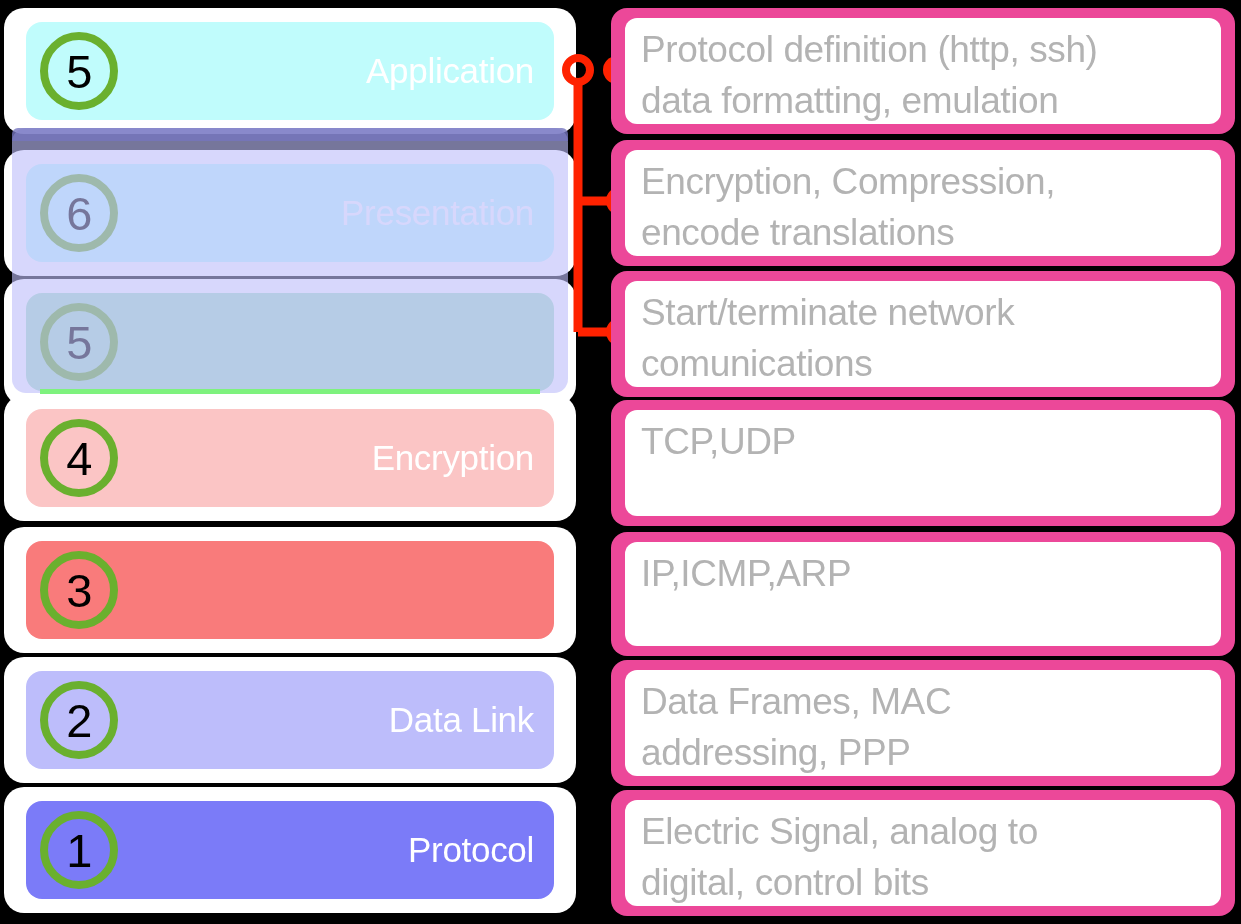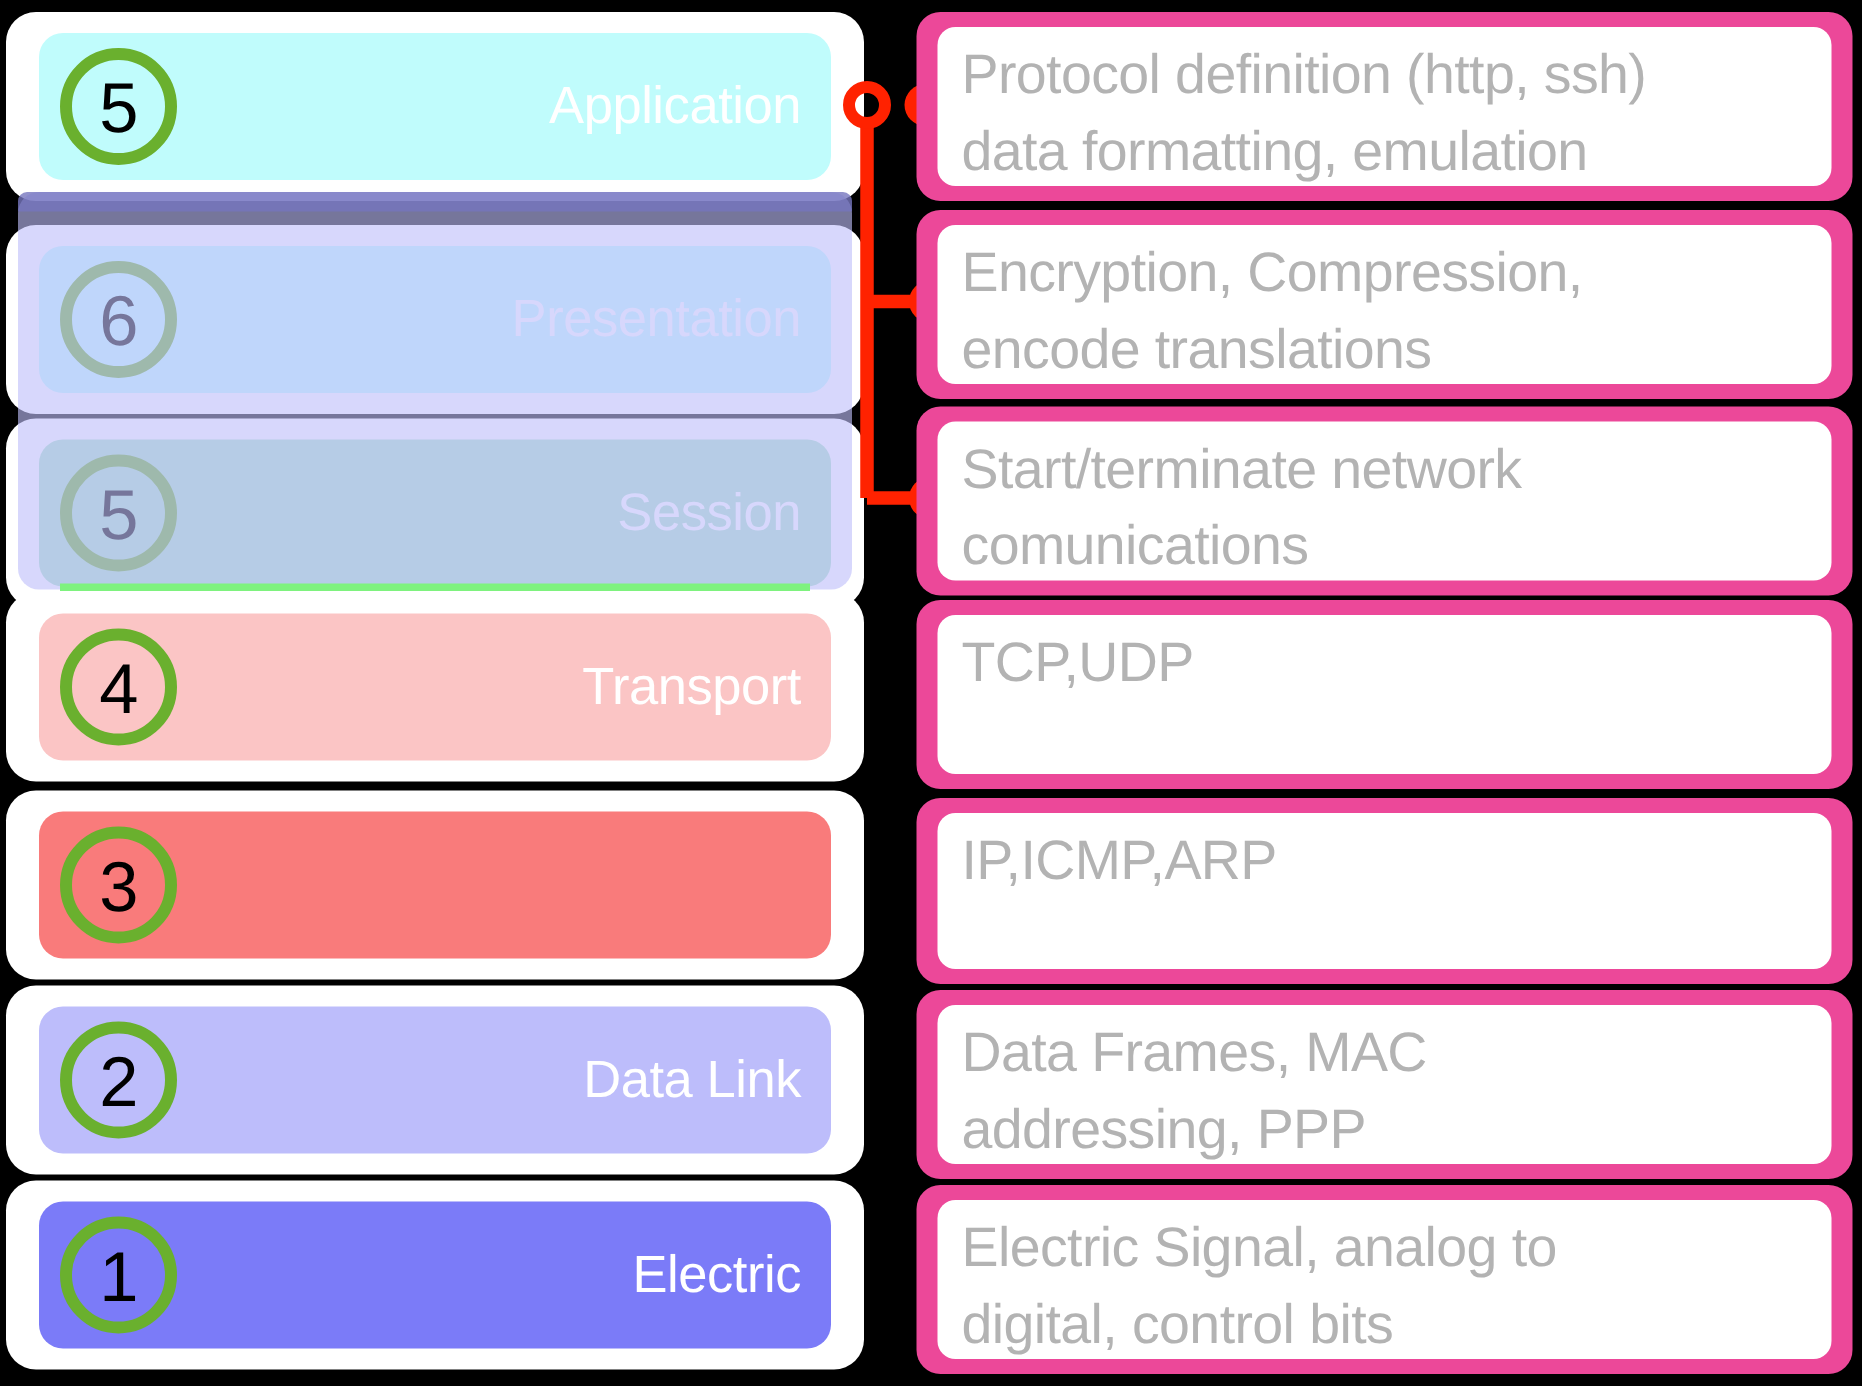--- a/index.html
+++ b/index.html
@@ -167,29 +167,28 @@
             <span class="layer-num-text" style="color: rgb(0, 0, 0);">6</span>
           </div>
           <div class="layer-label" style="color: rgb(255, 255, 255); margin-left: 23px;">Presentation</div>
         </div>
       </div>
       <div class="layer-card" style="top: 279px; height: 126px;">
         <div class="layer-bar" style="background: rgb(169, 227, 196);">
           <div class="layer-num-circle" style="border-color: rgb(106, 176, 46);">
             <span class="layer-num-text" style="color: rgb(0, 0, 0);">5</span>
           </div>
-          <div class="layer-label" style="color: rgb(255, 255, 255);">Session</div>
         </div>
       </div>
       <div class="layer-card" style="top: 395px; height: 126px;">
         <div class="layer-bar" style="background: rgb(251, 197, 197);">
           <div class="layer-num-circle" style="border-color: rgb(106, 176, 46);">
             <span class="layer-num-text" style="color: rgb(0, 0, 0);">4</span>
           </div>
-          <div class="layer-label" style="color: rgb(255, 255, 255);">Transport</div>
+          <div class="layer-label" style="color: rgb(255, 255, 255);">Encryption</div>
         </div>
       </div>
       <div class="layer-card" style="top: 527px; height: 126px;">
         <div class="layer-bar" style="background: rgb(249, 123, 123);">
           <div class="layer-num-circle" style="border-color: rgb(106, 176, 46);">
             <span class="layer-num-text" style="color: rgb(0, 0, 0);">3</span>
           </div>
         </div>
       </div>
       <div class="layer-card" style="top: 657px; height: 126px;">
@@ -198,21 +197,21 @@
             <span class="layer-num-text" style="color: rgb(0, 0, 0);">2</span>
           </div>
           <div class="layer-label" style="color: rgb(255, 255, 255);">Data Link</div>
         </div>
       </div>
       <div class="layer-card" style="top: 787px; height: 126px;">
         <div class="layer-bar" style="background: rgb(123, 123, 248);">
           <div class="layer-num-circle" style="border-color: rgb(106, 176, 46);">
             <span class="layer-num-text" style="color: rgb(0, 0, 0);">1</span>
           </div>
-          <div class="layer-label" style="color: rgb(255, 255, 255);">Electric</div>
+          <div class="layer-label" style="color: rgb(255, 255, 255);">Protocol</div>
         </div>
       </div>
       <div id="osl-overlay" style="top: 128px; height: 265px;">
         <div id="osl-overlay-topbar"></div>
       </div>
       <div id="osl-green-line" style="top: 389px;"></div>
     </div>
 
   <svg id="connector" viewBox="0 0 90 350" width="90" height="350">
 

